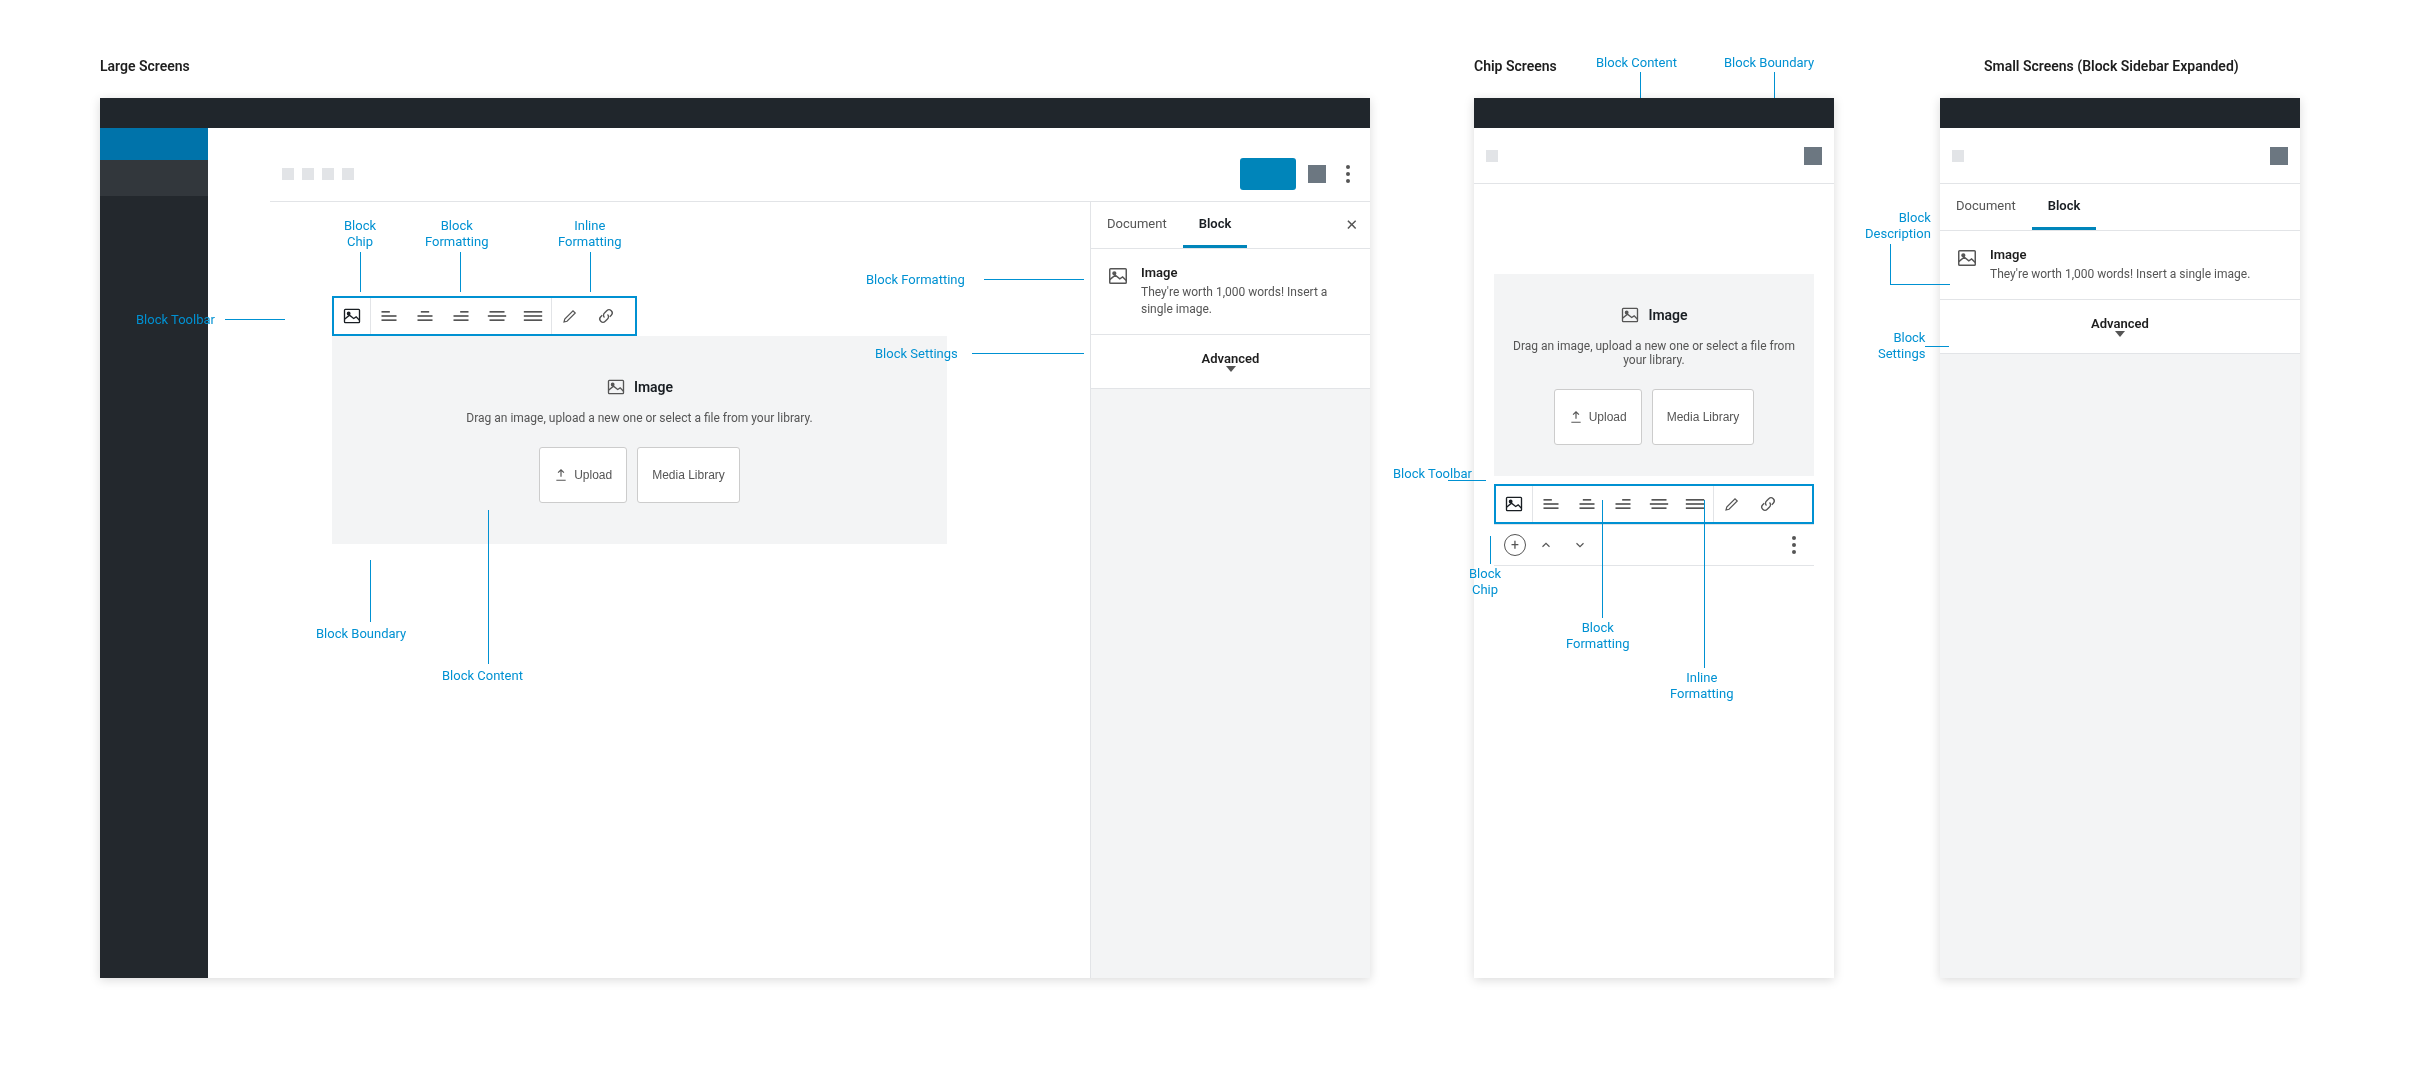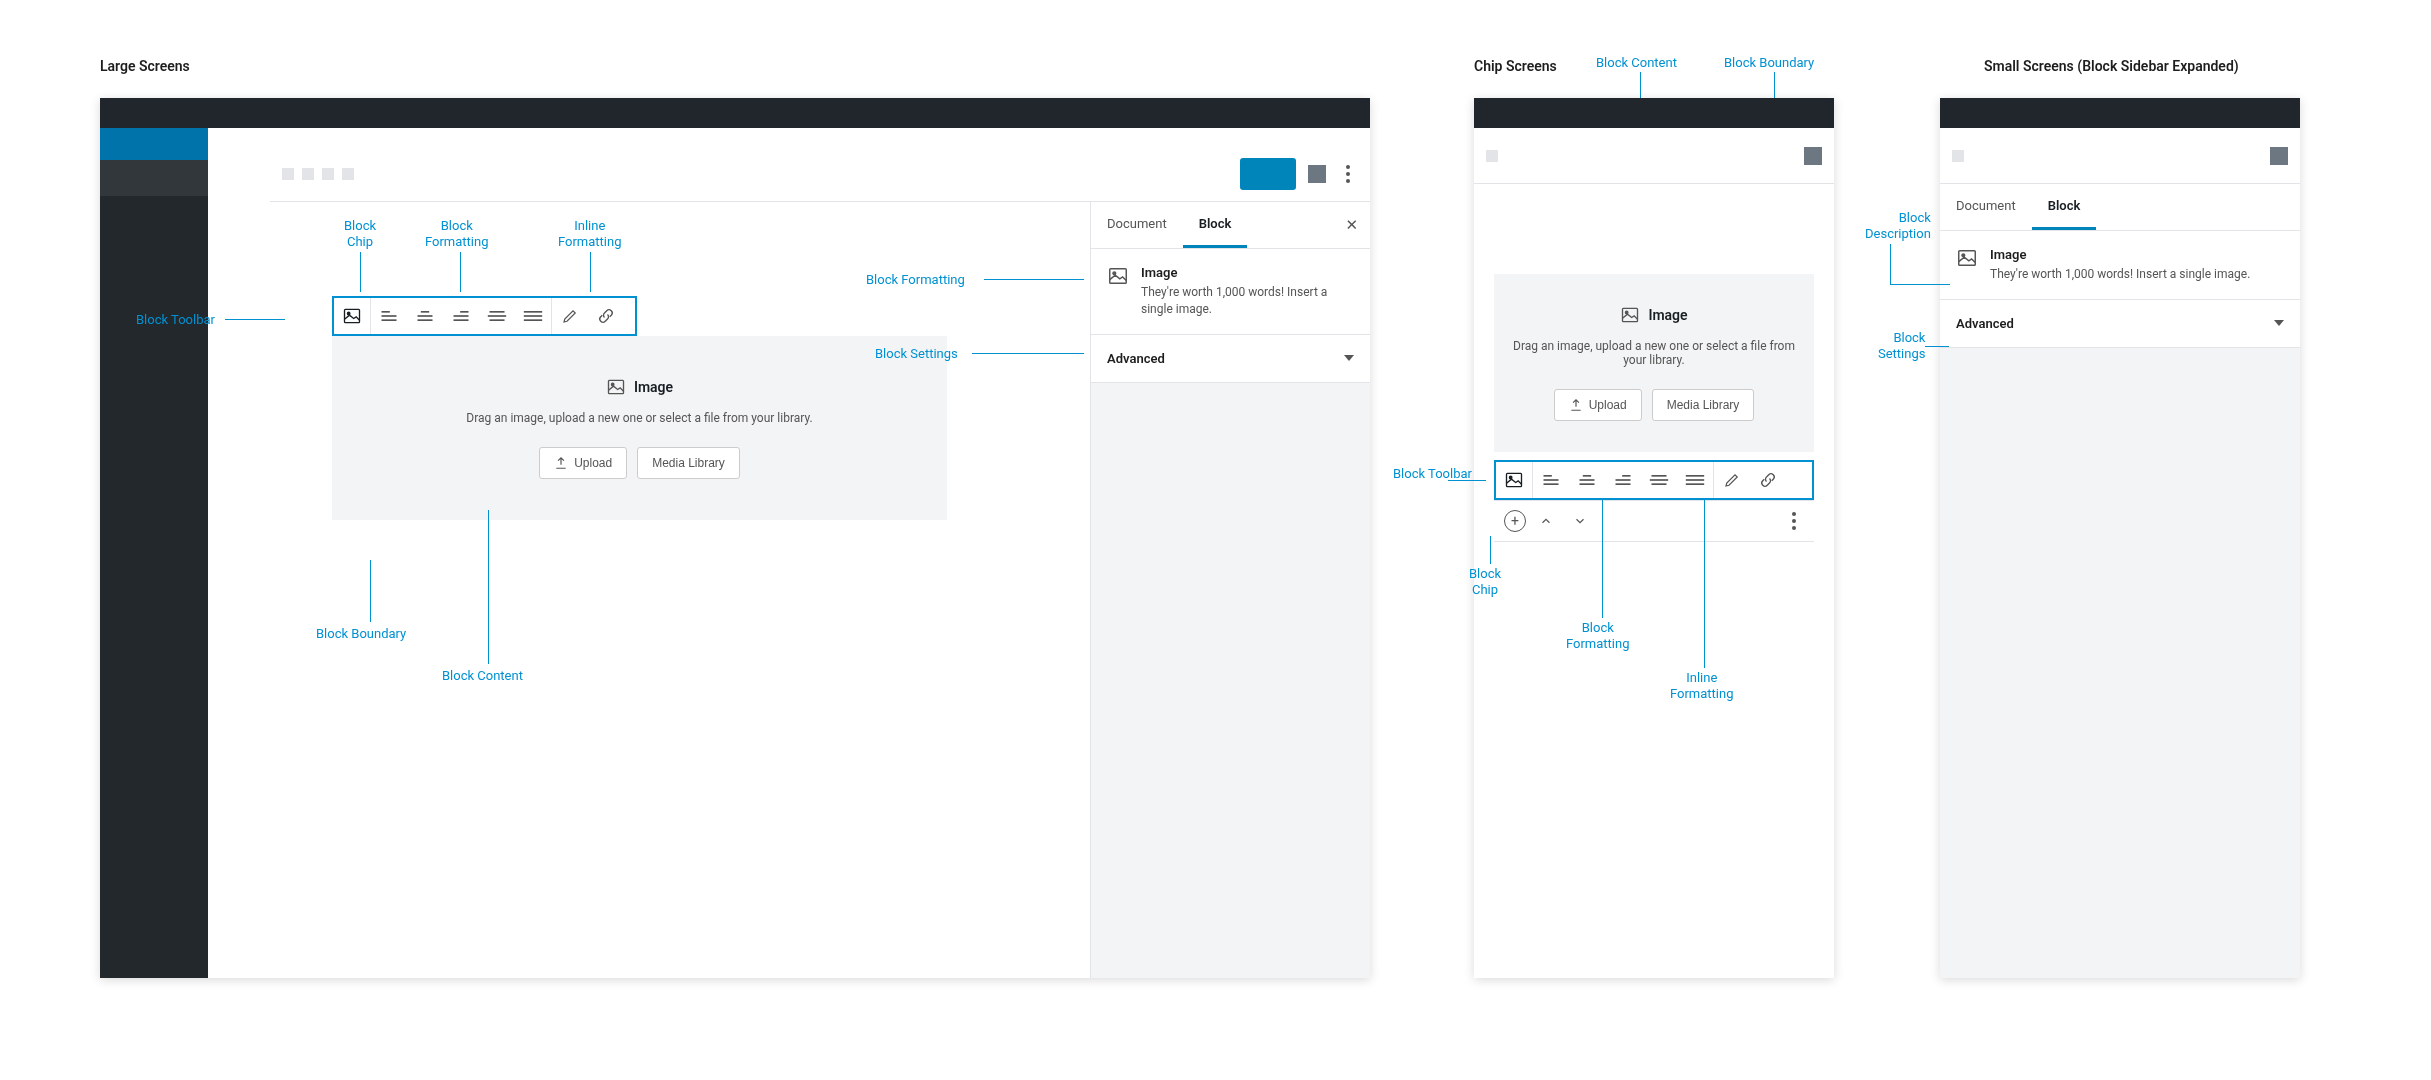--- a/index.html
+++ b/index.html
@@ -34,31 +34,31 @@
   .editor-canvas { flex: 1; background: #fff; position: relative; padding: 40px; }
   .sidebar-right { width: 280px; border-left: 1px solid #e2e4e7; background: #f3f4f5; display: flex; flex-direction: column; }
   .tabs { display: flex; align-items: center; background: #fff; border-bottom: 1px solid #e2e4e7; position: relative; }
   .tab { padding: 14px 16px; font-size: 13px; color: #555; cursor: pointer; border-bottom: 3px solid transparent; }
   .tab.active { border-bottom-color: #0085ba; font-weight: 600; color: #191e23; }
   .tab-close { position: absolute; right: 12px; top: 50%; transform: translateY(-50%); font-size: 15px; color: #555; cursor: pointer; }
   .desc-card { display: flex; gap: 12px; padding: 16px; background: #fff; border-bottom: 1px solid #e2e4e7; }
   .desc-icon { width: 22px; height: 22px; flex-shrink: 0; color: #555; }
   .desc-text h4 { font-size: 13px; font-weight: 600; margin-bottom: 4px; }
   .desc-text p { font-size: 12px; color: #555; line-height: 1.4; }
-  .settings-row { display: flex; justify-content: space-between; align-items: center; padding: 16px; font-size: 13px; font-weight: 600; background: #fff; border-bottom: 1px solid #e2e4e7; cursor: pointer; }
+  .settings-row { display: flex; justify-content: space-between; align-items: center; padding: 16px; font-size: 13px; font-weight: 600; background: #fff; border-bottom: 1px solid #e2e4e7; cursor: pointer; flex-direction: column; }
   .chev-down { width: 0; height: 0; border-left: 5px solid transparent; border-right: 5px solid transparent; border-top: 6px solid #555; }
   .toolbar { display: flex; border: 2px solid #0091d2; background: #fff; }
   .toolbar-group { display: flex; border-right: 1px solid #e2e4e7; }
   .toolbar-btn { width: 36px; height: 36px; display: flex; align-items: center; justify-content: center; cursor: pointer; color: #555; }
   .toolbar-btn.active { color: #191e23; }
   .placeholder-block { background: #f3f4f5; border: 1px solid #f3f4f5; padding: 40px 24px; text-align: center; }
   .placeholder-heading { display: flex; align-items: center; justify-content: center; gap: 8px; font-weight: 600; font-size: 14px; margin-bottom: 14px; color: #191e23; }
   .placeholder-instr { font-size: 12px; color: #555; margin-bottom: 22px; }
   .placeholder-btns { display: flex; gap: 10px; justify-content: center; }
-  .btn { background: #fff; border: 1px solid #ccc; padding: 8px 14px; font-size: 12px; border-radius: 3px; cursor: pointer; display: flex; align-items: center; gap: 6px; color: #555; }
+  .btn { background: #fff; border: 1px solid #ccc; padding: 20px 14px; font-size: 12px; border-radius: 3px; cursor: pointer; display: flex; align-items: center; gap: 6px; color: #555; }
   .small-canvas { padding: 20px; background: #fff; }
   .mobile-nav { display: flex; align-items: center; justify-content: space-between; padding: 6px 10px; border-top: 1px solid #e2e4e7; border-bottom: 1px solid #e2e4e7; }
   .mobile-nav-left { display: flex; align-items: center; gap: 6px; }
   .circ-plus { width: 22px; height: 22px; border: 1.5px solid #555; border-radius: 50%; display: flex; align-items: center; justify-content: center; font-size: 14px; color: #555; }
   svg { display: block; }
 </style>
 </head>
 <body>
 
 <div class="page-wrap">

